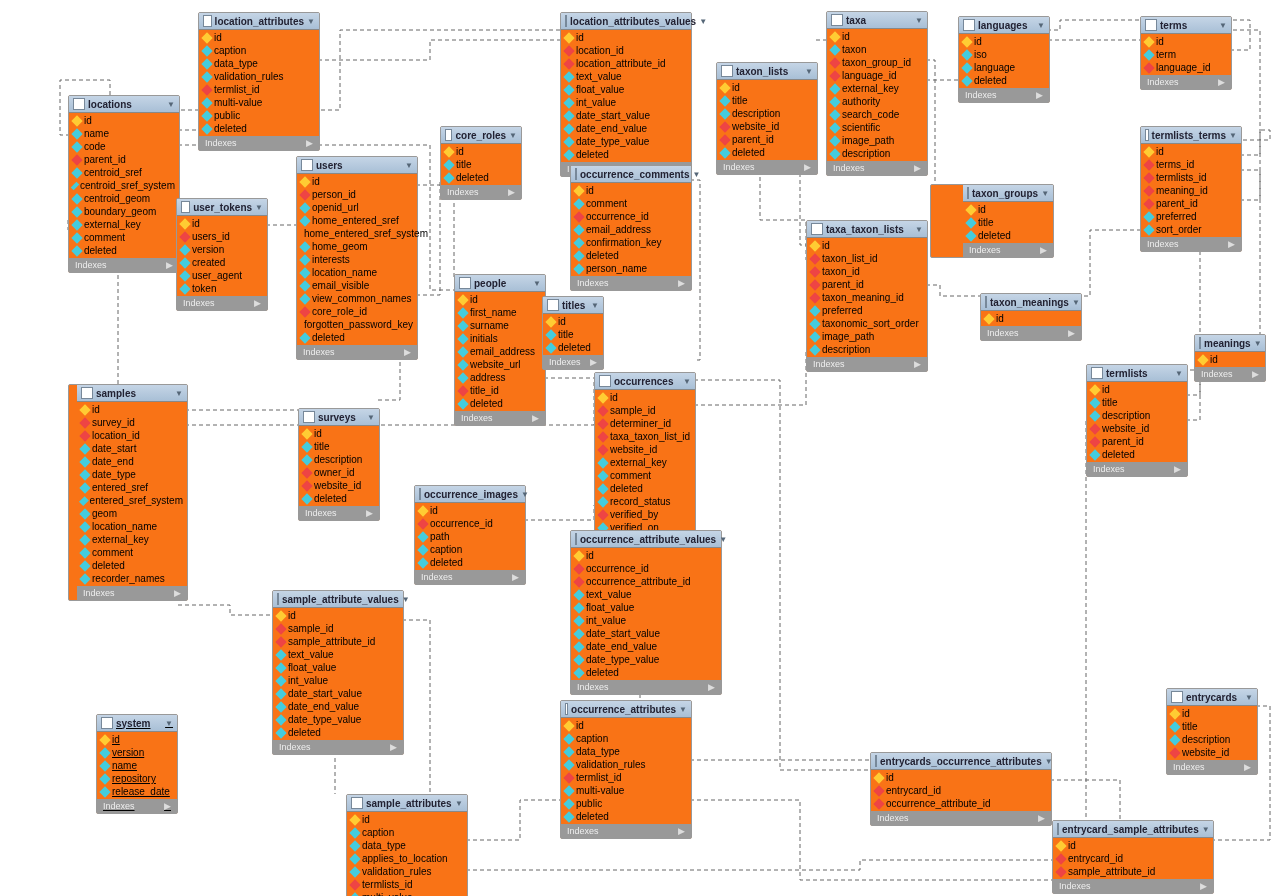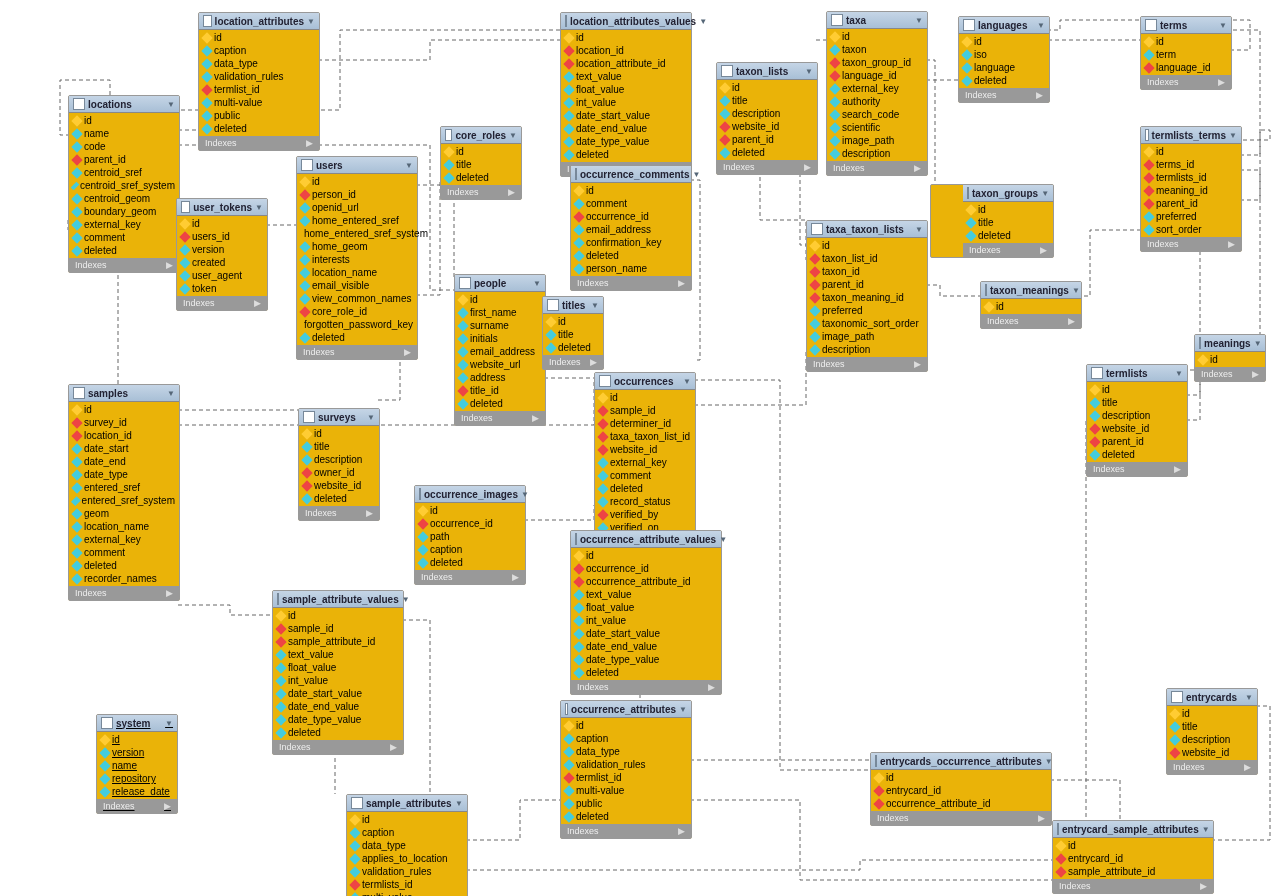--- a/index.html
+++ b/index.html
@@ -1,16 +1,16 @@
 <!DOCTYPE html>
 <html><head>
 <meta charset="utf-8">
 <style>
 body{margin:0;font-family:Arial,sans-serif;font-size:10px;background:#fff;width:1280px;height:896px;position:relative;overflow:hidden}
-.tbl{position:absolute;background:#eab308;border:1px solid #999;border-radius:2px}
+.tbl{position:absolute;background:#f97316;border:1px solid #999;border-radius:2px}
 .hdr{background:linear-gradient(#c5d5e6,#a8bfd6);border-bottom:1px solid #888;padding:2px 4px;font-weight:bold;color:#223;display:flex;align-items:center;gap:3px}
 .hdr::before{content:"";width:10px;height:10px;background:#fff;border:1px solid #789;display:inline-block}
 .hdr .tri{margin-left:auto;color:#567;font-size:8px}
 .cols{padding:1px 0}
 .col{padding:1px 4px;display:flex;align-items:center;gap:3px;white-space:nowrap}
 .col .ic{width:8px;height:8px;transform:rotate(45deg);display:inline-block}
 .pk{background:#fc3}
 .fk{background:#e44}
 .at{background:#4cd}
 .idx{background:#999;color:#eee;padding:2px 6px;font-size:9px;display:flex;align-items:center}
@@ -627,21 +627,21 @@
         <div class="col">
           <span class="ic at"></span>
           <span>deleted</span>
         </div>
       </div>
       <div class="idx">
         <span>Indexes</span>
         <span class="ar">▶</span>
       </div>
     </div>
-    <div class="tbl" style="left: 980px; top: 281px; width: 100px;">
+    <div class="tbl" style="left: 980px; top: 293px; width: 100px;">
       <div class="hdr">
         <span>taxon_meanings</span>
         <span class="tri">▼</span>
       </div>
       <div class="cols">
         <div class="col">
           <span class="ic pk"></span>
           <span>id</span>
         </div>
       </div>
@@ -859,21 +859,21 @@
         <div class="col">
           <span class="ic at"></span>
           <span>deleted</span>
         </div>
       </div>
       <div class="idx">
         <span>Indexes</span>
         <span class="ar">▶</span>
       </div>
     </div>
-    <div class="tbl" style="left: 68px; top: 384px; width: 110px;">
+    <div class="tbl" style="left: 68px; top: 384px; width: 110px; padding-left: 8px;">
       <div class="hdr">
         <span>samples</span>
         <span class="tri">▼</span>
       </div>
       <div class="cols">
         <div class="col">
           <span class="ic pk"></span>
           <span>id</span>
         </div>
         <div class="col">

